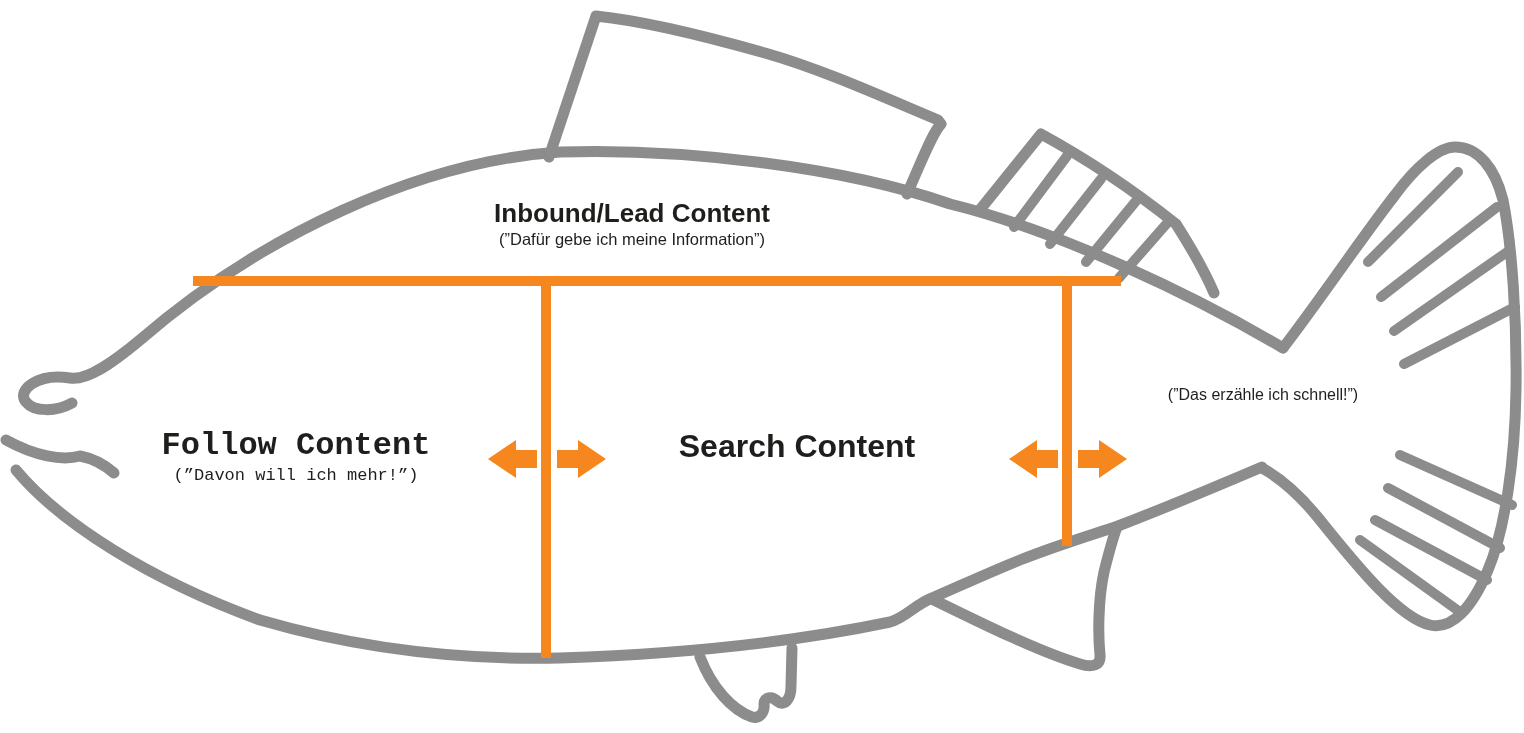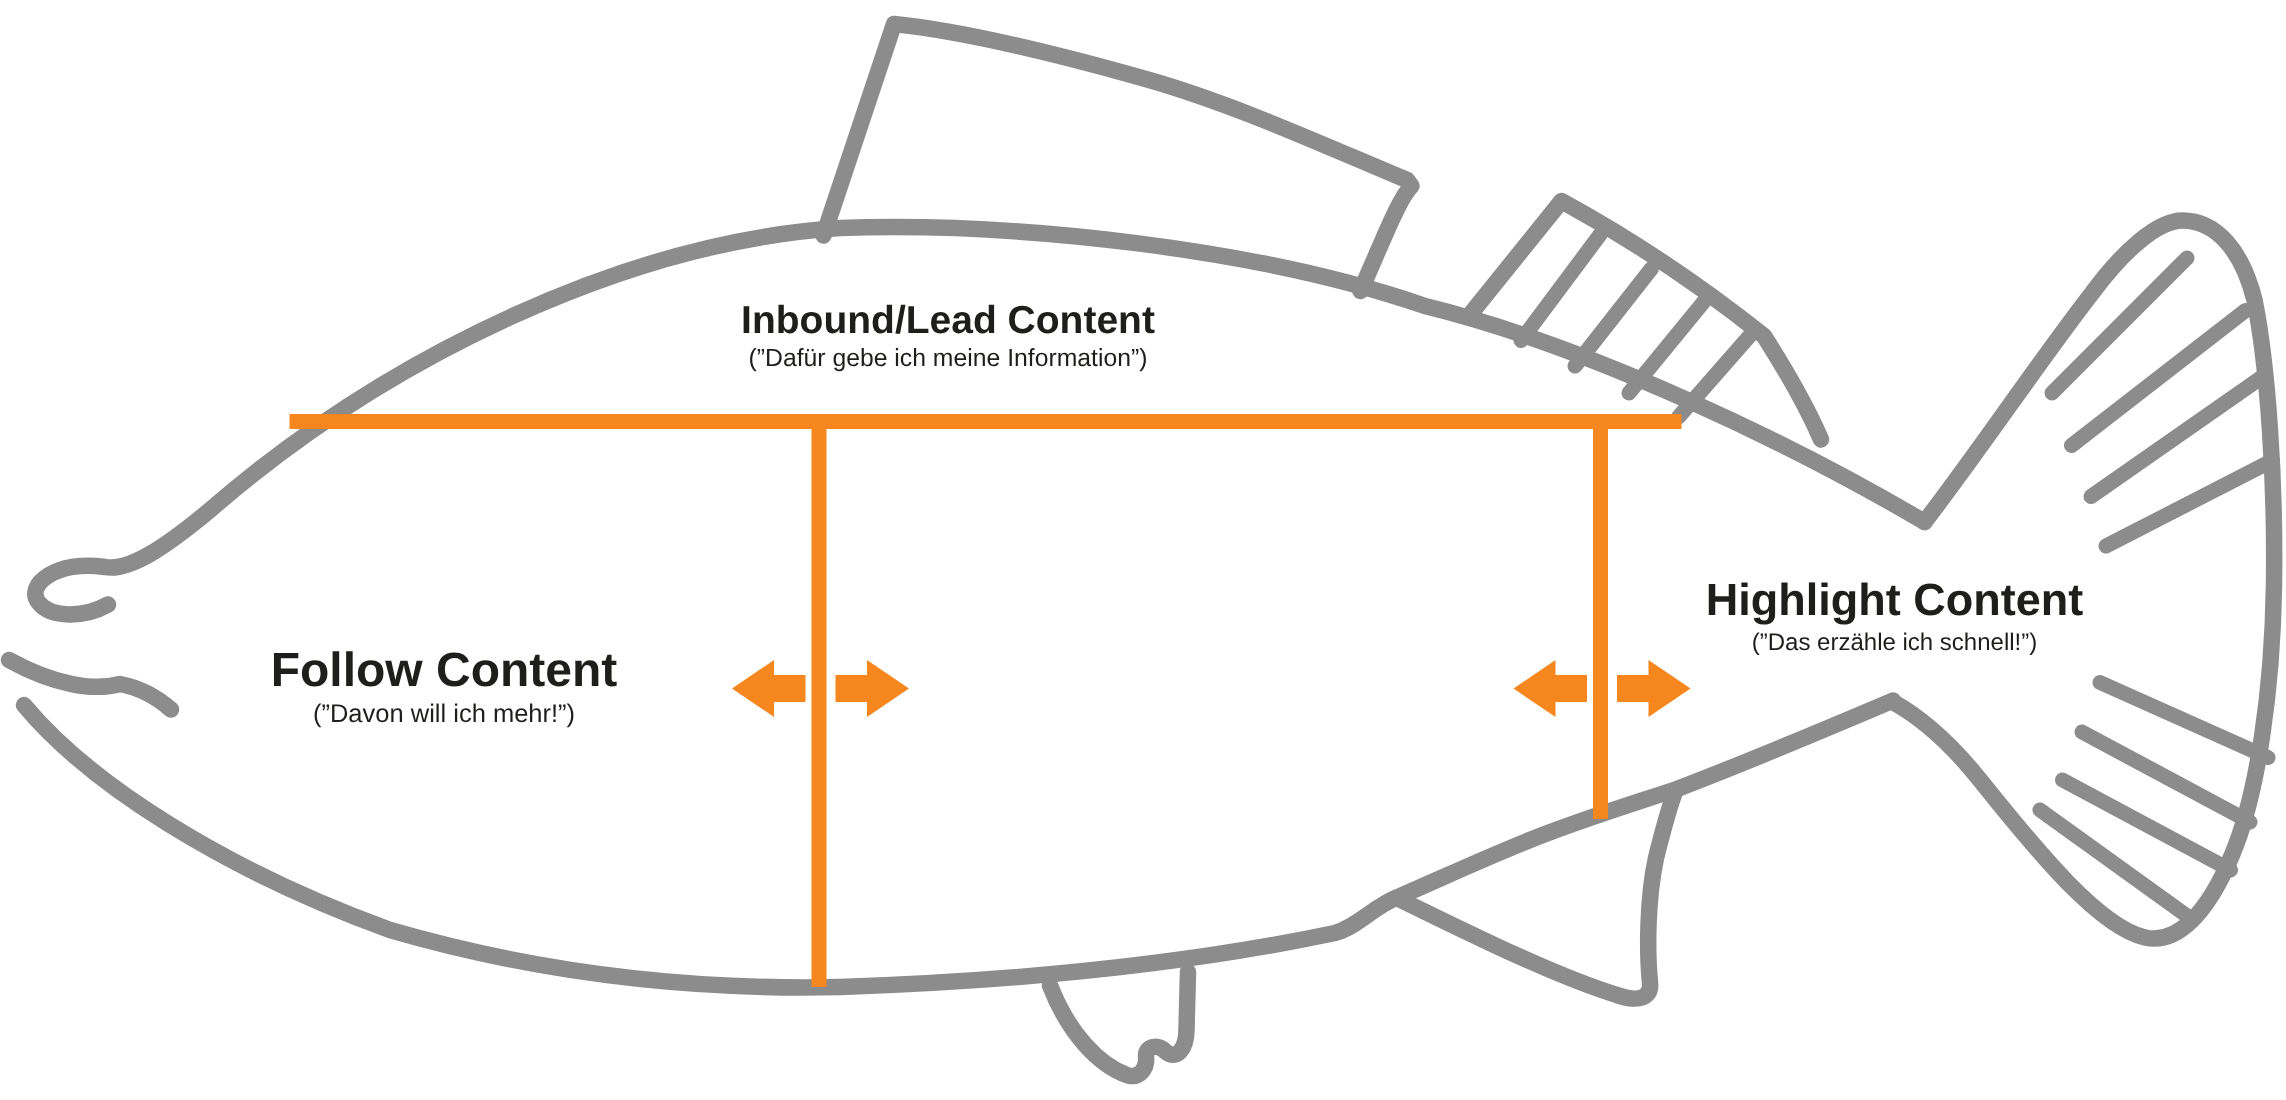--- a/index.html
+++ b/index.html
@@ -119,26 +119,26 @@
       <polygon class="orange-fill" points="1009,459 1037,440 1037,450 1058,450 1058,468 1037,468 1037,478"></polygon>
       <polygon class="orange-fill" points="1127,459 1099,440 1099,450 1078,450 1078,468 1099,468 1099,478"></polygon>
     </g>
   </svg>
 
   <div class="label label-inbound" style="left:632px;top:198px;">
     <span class="title">Inbound/Lead Content</span>
     <span class="subtitle">(”Dafür gebe ich meine Information”)</span>
   </div>
 
-  <div class="label label-follow" style="left:296px;top:428px;">
+  <div class="label label-follow" style="left:296px;top:428px;font-family:Liberation Mono, monospace;">
     <span class="title">Follow Content</span>
     <span class="subtitle">(”Davon will ich mehr!”)</span>
   </div>
 
   <div class="label label-search" style="left:797px;top:428px;">
+    <span class="title">Search Content</span>
   </div>
 
   <div class="label label-highlight" style="left:1263px;top:384px;">
-    <span class="title">Highlight Content</span>
     <span class="subtitle">(”Das erzähle ich schnell!”)</span>
   </div>
 
 </div>
 
 </body></html>

